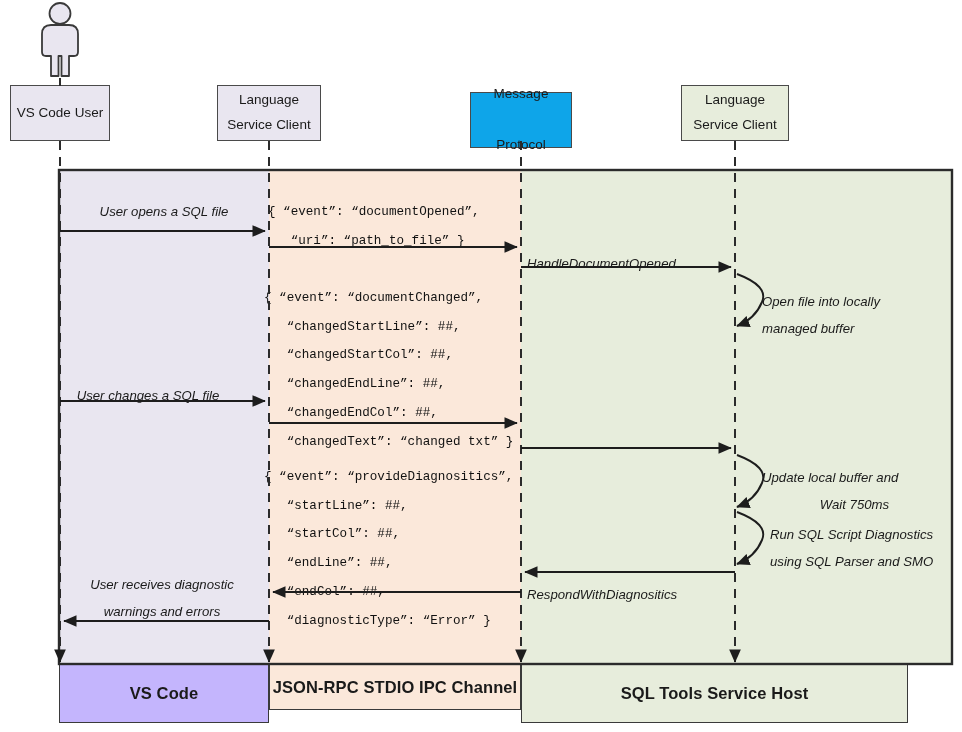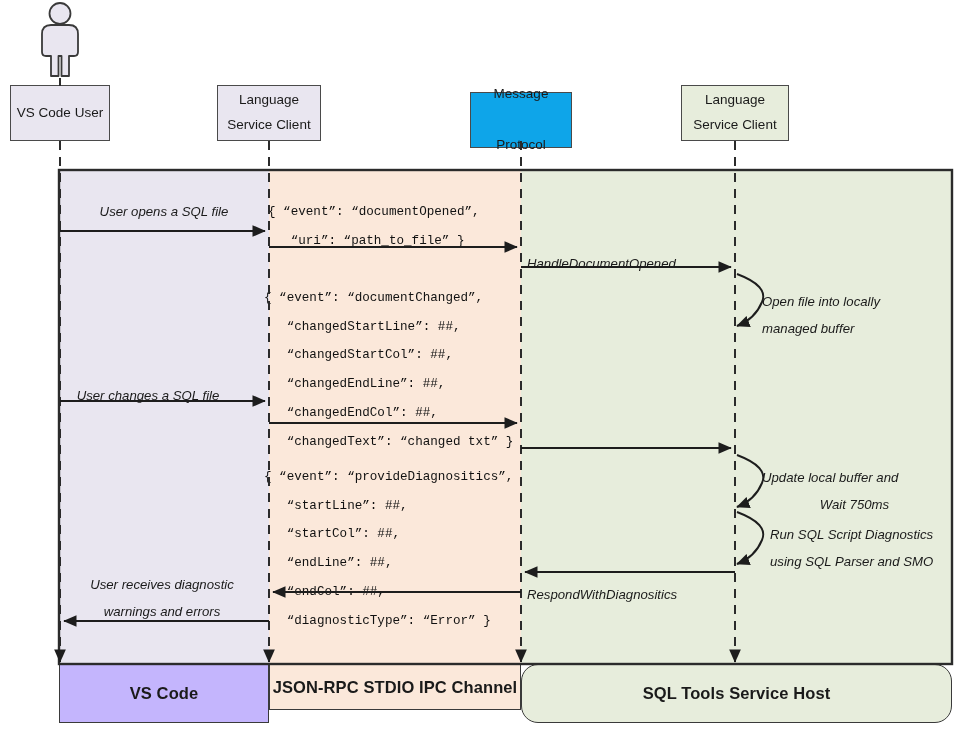--- a/index.html
+++ b/index.html
@@ -84,21 +84,21 @@
     <span style="display:block;text-align:center;width:185px;">Wait 750ms</span>
   </div>
 
   <div class="note" style="left:770px;top:521px;width:200px;text-align:left;">
     <span>Run SQL Script Diagnostics</span><br>
     <span>using SQL Parser and SMO</span>
   </div>
 
   <div class="footer-box" style="left:59px;top:664px;width:210px;height:59px;background:#c4b5fd;">VS Code</div>
   <div class="footer-box" style="left:269px;top:664px;width:252px;height:46px;background:#FBE8DA;">JSON-RPC STDIO IPC Channel</div>
-  <div class="footer-box" style="left:521px;top:664px;width:431px;height:59px;background:#E7EDDC;border-radius:17px;">SQL Tools Service Host</div>
+  <div class="footer-box" style="left:521px;top:664px;width:387px;height:59px;background:#E7EDDC;">SQL Tools Service Host</div>
 
   <svg id="svg-layer" viewBox="0 0 962 732">
     <defs>
       <marker id="ah" viewBox="0 0 10 10" refX="9.4" refY="5" markerWidth="7" markerHeight="7" orient="auto-start-reverse">
         <path d="M 0 0.6 L 10 5 L 0 9.4 z" fill="#1d1d1d"></path>
       </marker>
     </defs>
 
     <g>
       <circle cx="60" cy="13.5" r="10.5" fill="#E9E6F0" stroke="#3a3a3a" stroke-width="1.8"></circle>

